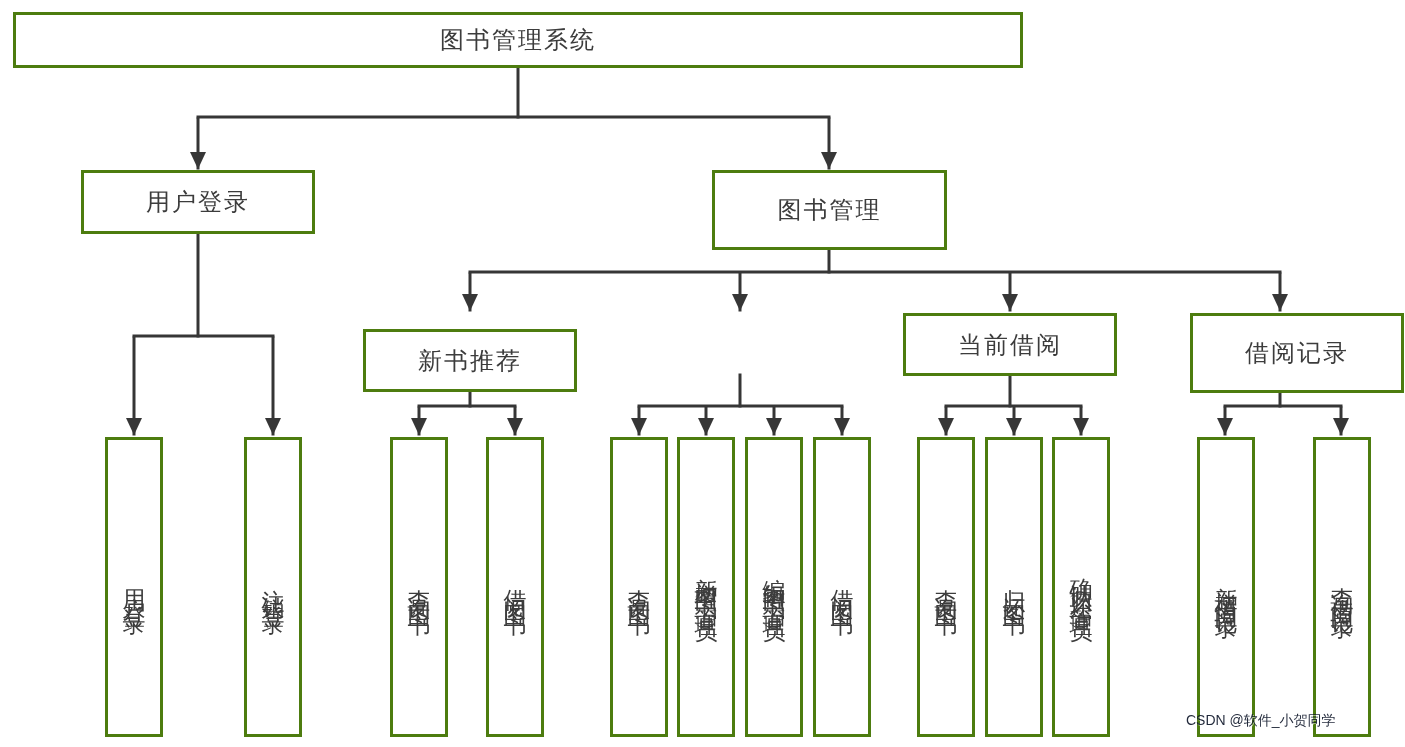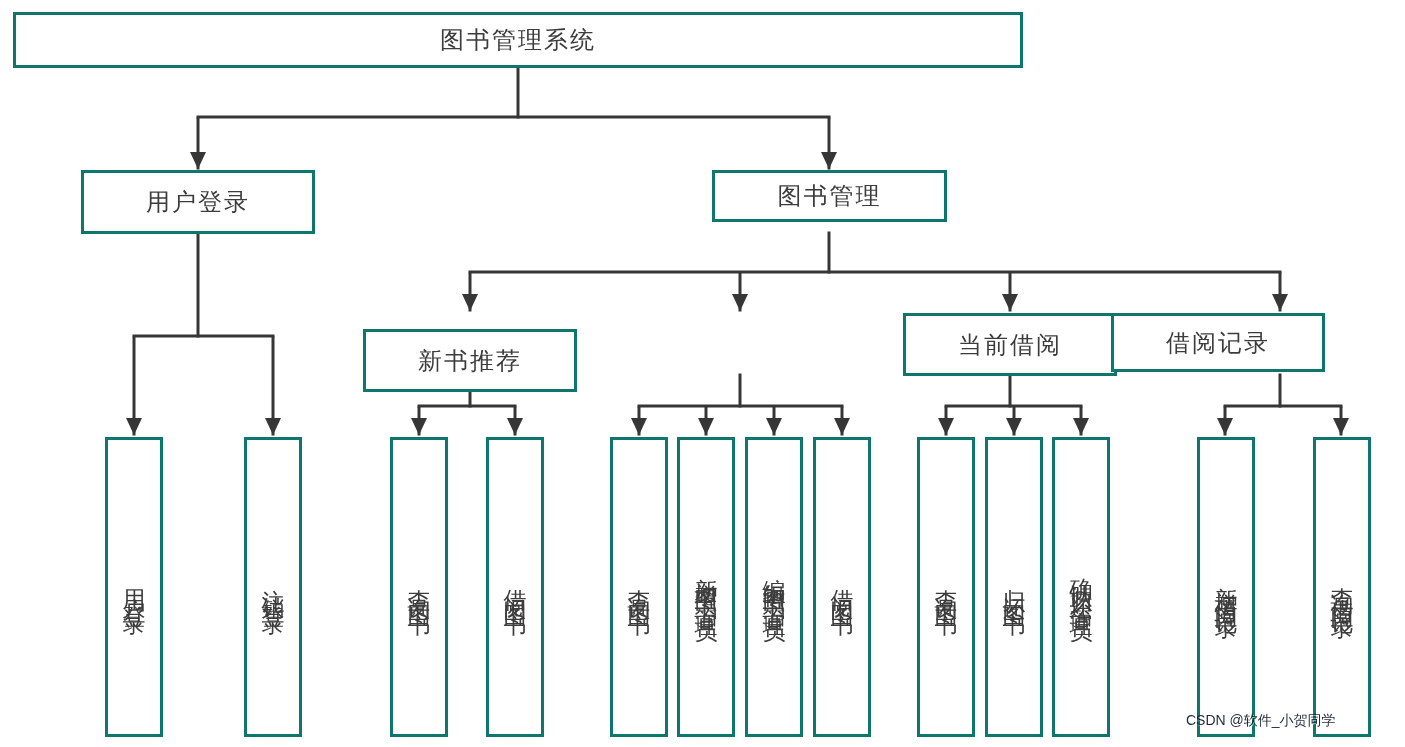--- a/index.html
+++ b/index.html
@@ -17,42 +17,42 @@
   svg.connectors {
     position: absolute;
     left: 0; top: 0;
     width: 1405px; height: 747px;
     z-index: 1;
   }
 
   .node {
     position: absolute;
     background: #ffffff;
-    border: 3px solid #0f766e;
+    border: 3px solid #4d7c0f;
     color: #3c3c3c;
     display: flex;
     align-items: center;
     justify-content: center;
     text-align: center;
     z-index: 2;
   }
 
   .h-node {
     font-size: 24px;
     letter-spacing: 2px;
     white-space: nowrap;
   }
 
   #n-root        { left: 13px;   top: 12px;  width: 1010px; height: 56px; }
   #n-user-login  { left: 81px;   top: 170px; width: 234px;  height: 64px; }
-  #n-book-mgmt   { left: 712px;  top: 170px; width: 235px;  height: 52px; }
+  #n-book-mgmt   { left: 712px;  top: 170px; width: 235px;  height: 80px; }
   #n-new-book    { left: 363px;  top: 313px; width: 214px;  height: 63px; margin-top: 16px; }
   #n-borrow      { left: 633px;  top: 313px; width: 215px;  height: 63px; }
   #n-current     { left: 903px;  top: 313px; width: 214px;  height: 63px; }
-  #n-records     { left: 1111px; top: 313px; width: 214px;  height: 59px; }
+  #n-records     { left: 1190px; top: 313px; width: 214px;  height: 80px; }
 
   .leaf {
     top: 437px;
     height: 300px;
     width: 58px;
     writing-mode: vertical-rl;
     font-size: 23px;
     letter-spacing: 8px;
     line-height: 1;
     white-space: nowrap;

